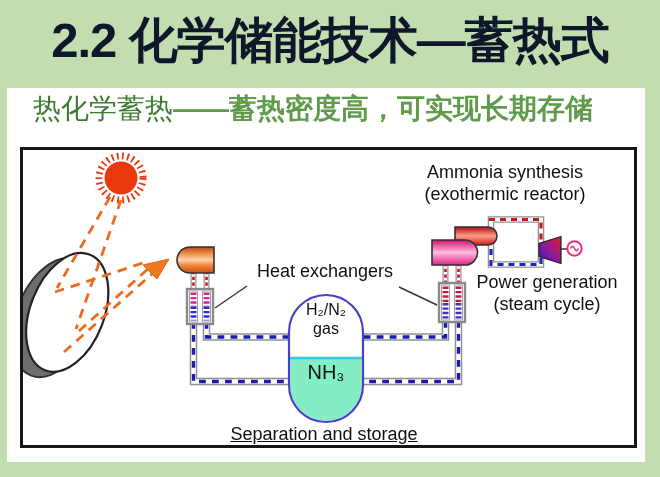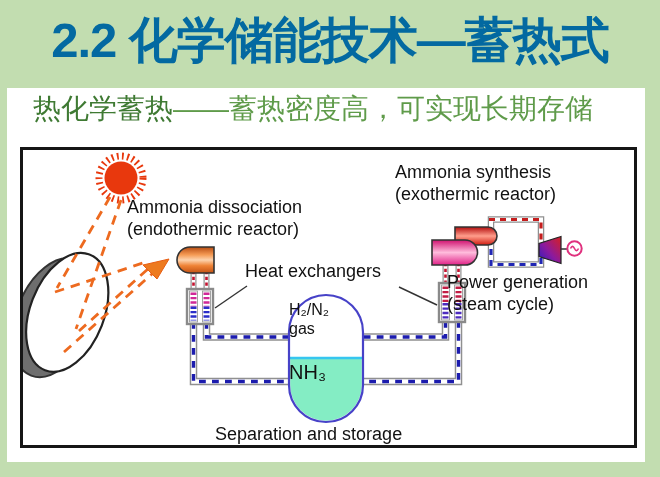--- a/index.html
+++ b/index.html
@@ -11,42 +11,42 @@
   }
   .slide{position:absolute;inset:0;}
   .white-panel{
     position:absolute;left:7px;top:88px;width:638px;height:374px;
     background:#ffffff;
   }
   .title{
     position:absolute;left:0;top:12px;width:660px;
     text-align:center;
     font-size:49px;line-height:1.15;font-weight:800;
-    color:#0369a1;letter-spacing:-1px;white-space:nowrap;
+    color:#0f172a;letter-spacing:-1px;white-space:nowrap;
   }
   .subtitle{
     position:absolute;left:33px;top:93px;width:600px;
     font-size:28px;line-height:1.15;white-space:nowrap;
   }
   .subtitle .emph{font-weight:400;color:#3f7a33;}
-  .subtitle .rest{font-weight:400;color:#5f9b4a;}
+  .subtitle .rest{font-weight:700;color:#5f9b4a;}
   .diagram{
     position:absolute;left:20px;top:147px;width:617px;height:301px;
     border:3px solid #161616;background:#ffffff;box-sizing:border-box;
   }
   .diagram svg{position:absolute;left:0;top:0;width:611px;height:295px;}
   .lbl{
-    position:absolute;color:#111;
+    position:absolute;text-align:center;color:#111;
     font-size:18px;line-height:1.22;white-space:nowrap;
   }
   .lbl-dissociation{left:104px;top:47px;width:250px;}
   .lbl-heatex{left:222px;top:111px;width:160px;}
   .lbl-synthesis{left:372px;top:12px;width:220px;}
   .lbl-power{left:424px;top:122px;width:200px;}
-  .lbl-separation{left:192px;top:274px;width:250px;}
+  .lbl-separation{left:176px;top:274px;width:250px;text-decoration:underline;}
   .lbl-tank-gas{left:266px;top:151px;width:74px;font-size:16px;line-height:1.18;}
   .lbl-tank-liquid{left:266px;top:211px;width:74px;font-size:20px;line-height:1.18;}
 </style>
 </head>
 <body>
 
 <div class="slide">
 
   <div class="title">2.2 化学储能技术—蓄热式</div>
 
@@ -191,24 +191,20 @@
         <circle cx="574.5" cy="248.5" r="7.2" fill="#ffffff" stroke="#e0317e" stroke-width="2"></circle>
         <path d="M570.5,248.5 q2,-4.2 4,0 q2,4.2 4,0" fill="none" stroke="#e0317e" stroke-width="1.6"></path>
       </g>
 
       <path d="M455,227 H488 A9,9 0 0 1 488,245 H455 Z" fill="url(#gradRed)" stroke="#333" stroke-width="1.6"></path>
       <path d="M432,240 H465 A12.5,12.5 0 0 1 465,265 H432 Z" fill="url(#gradPink)" stroke="#333" stroke-width="1.6"></path>
 
       <path d="M214,247 H190 A13,13 0 0 0 190,273 H214 Z" fill="url(#gradOrange)" stroke="#333" stroke-width="1.6"></path>
     </svg>
 
-    <div class="lbl lbl-dissociation">
-      <div>Ammonia dissociation</div>
-      <div>(endothermic reactor)</div>
-    </div>
 
     <div class="lbl lbl-heatex">
       <div>Heat exchangers</div>
     </div>
 
     <div class="lbl lbl-synthesis">
       <div>Ammonia synthesis</div>
       <div>(exothermic reactor)</div>
     </div>
 

